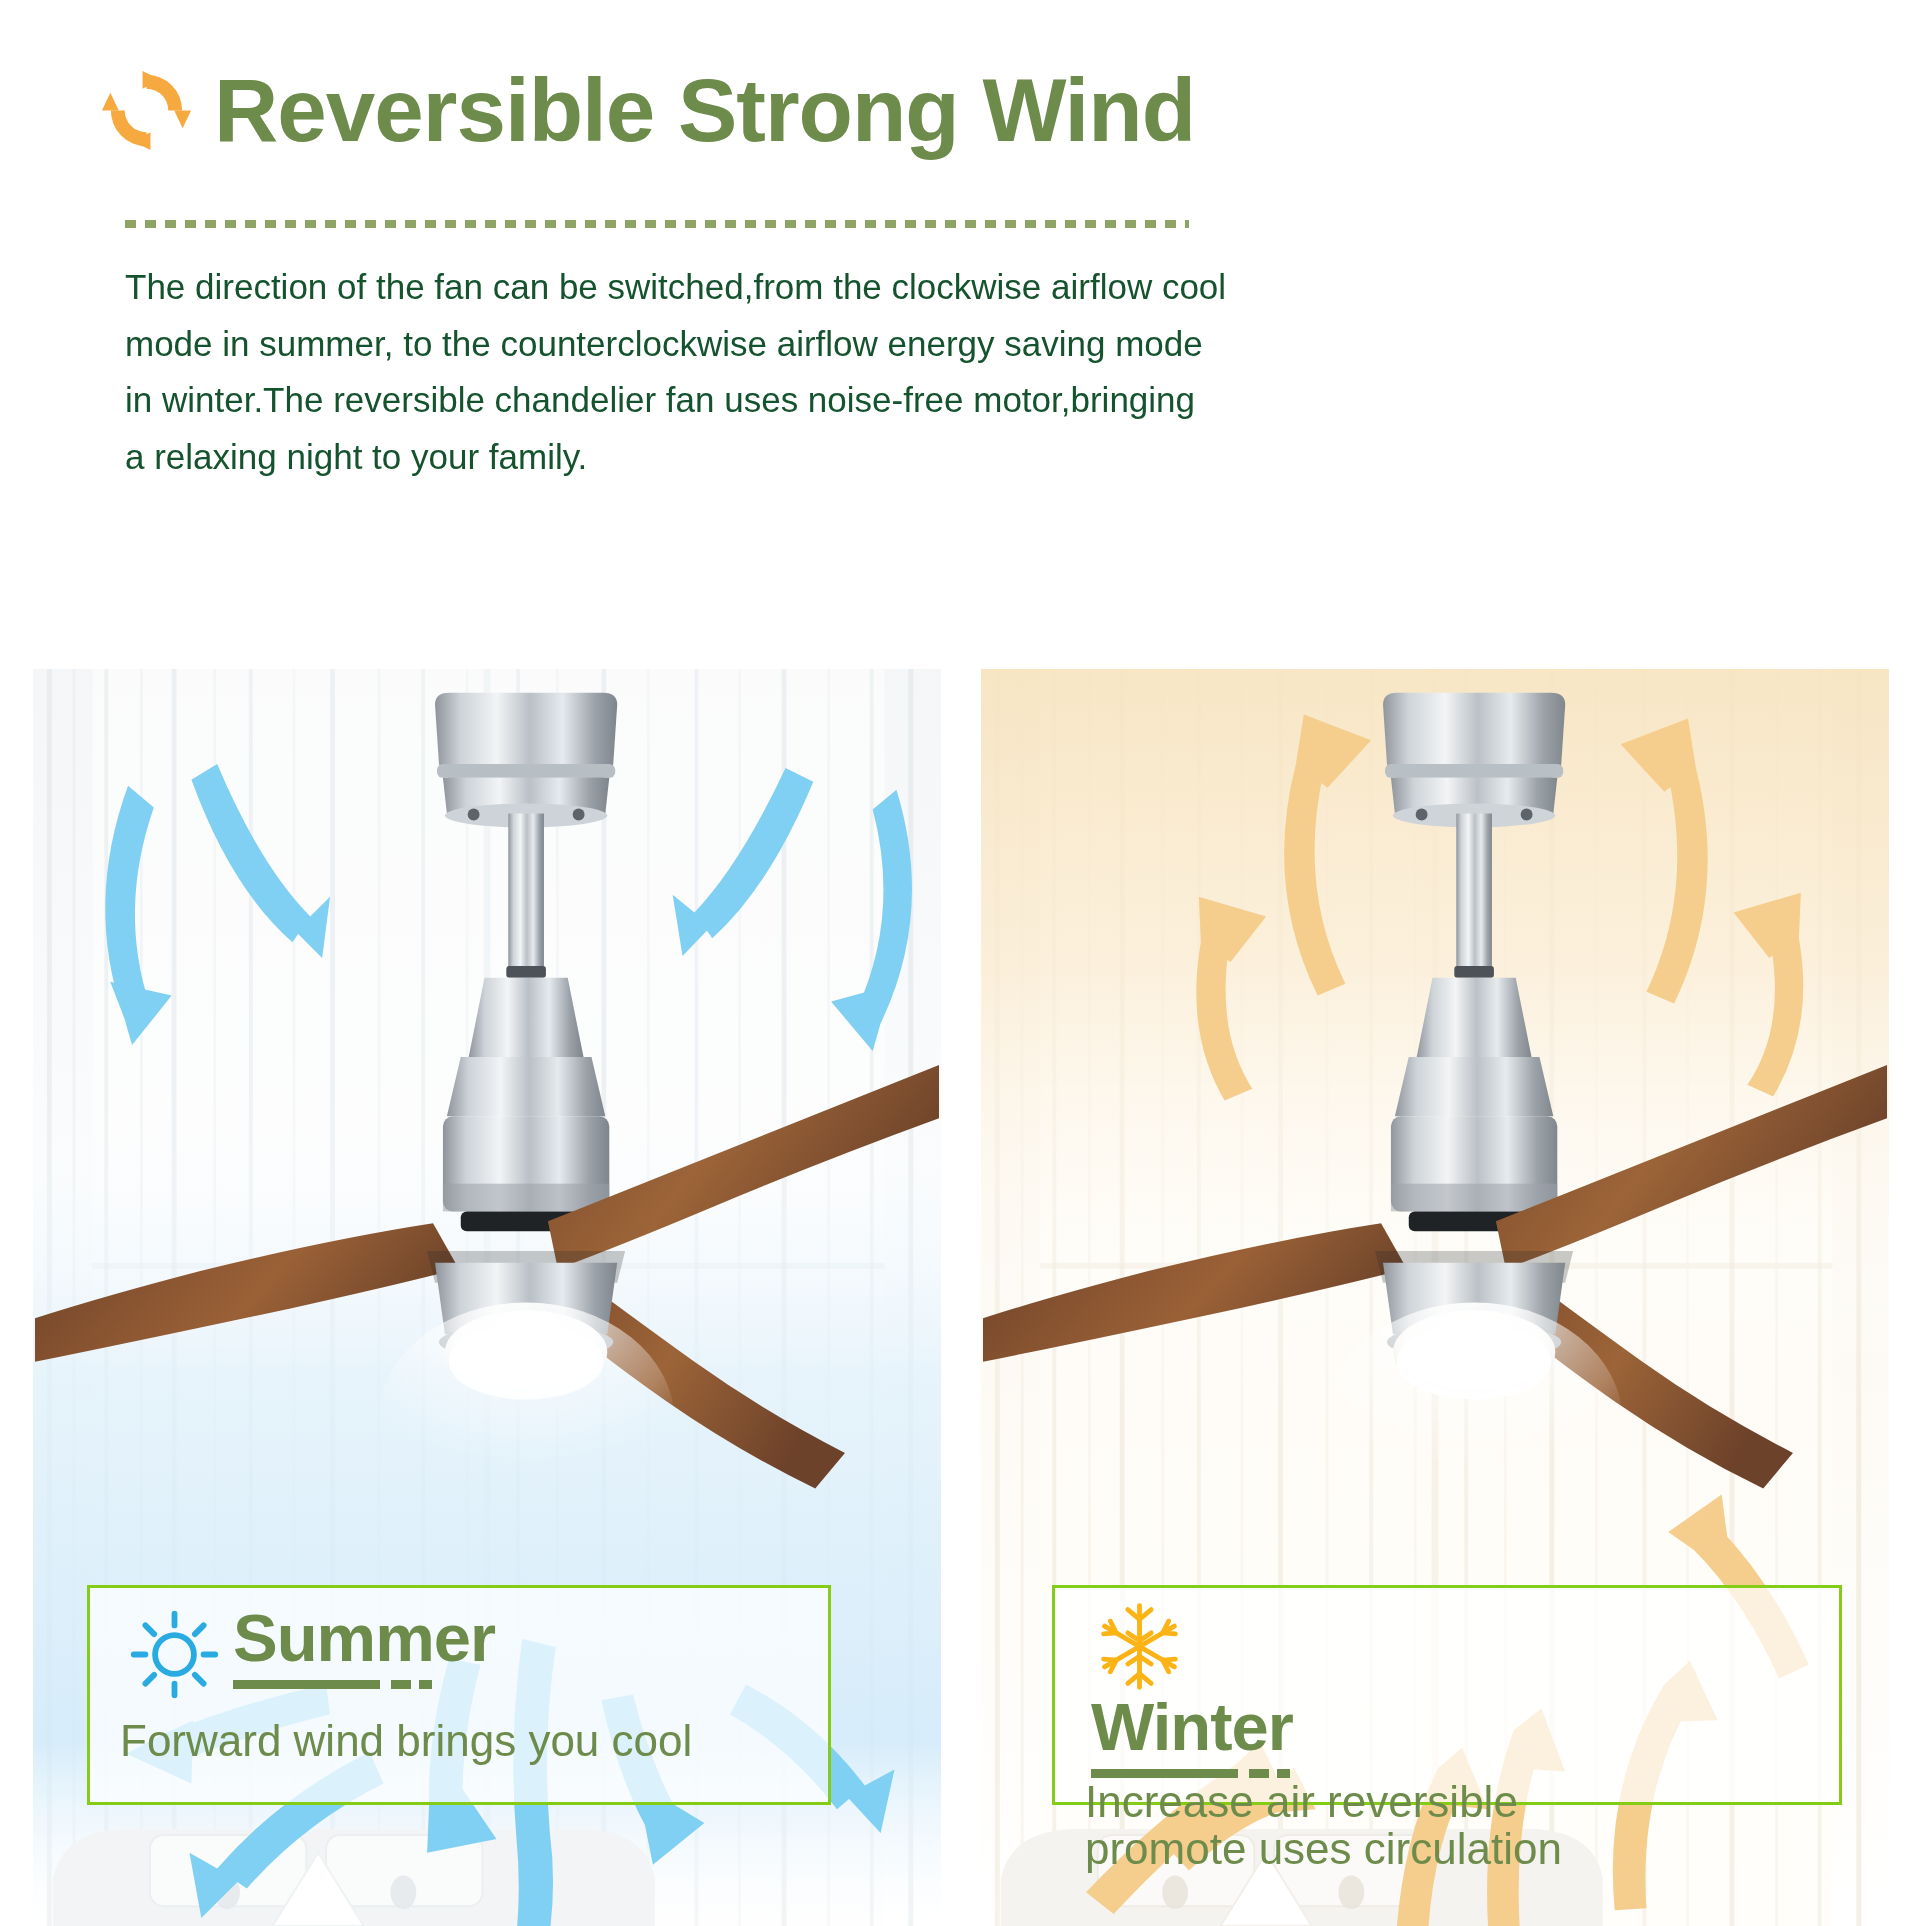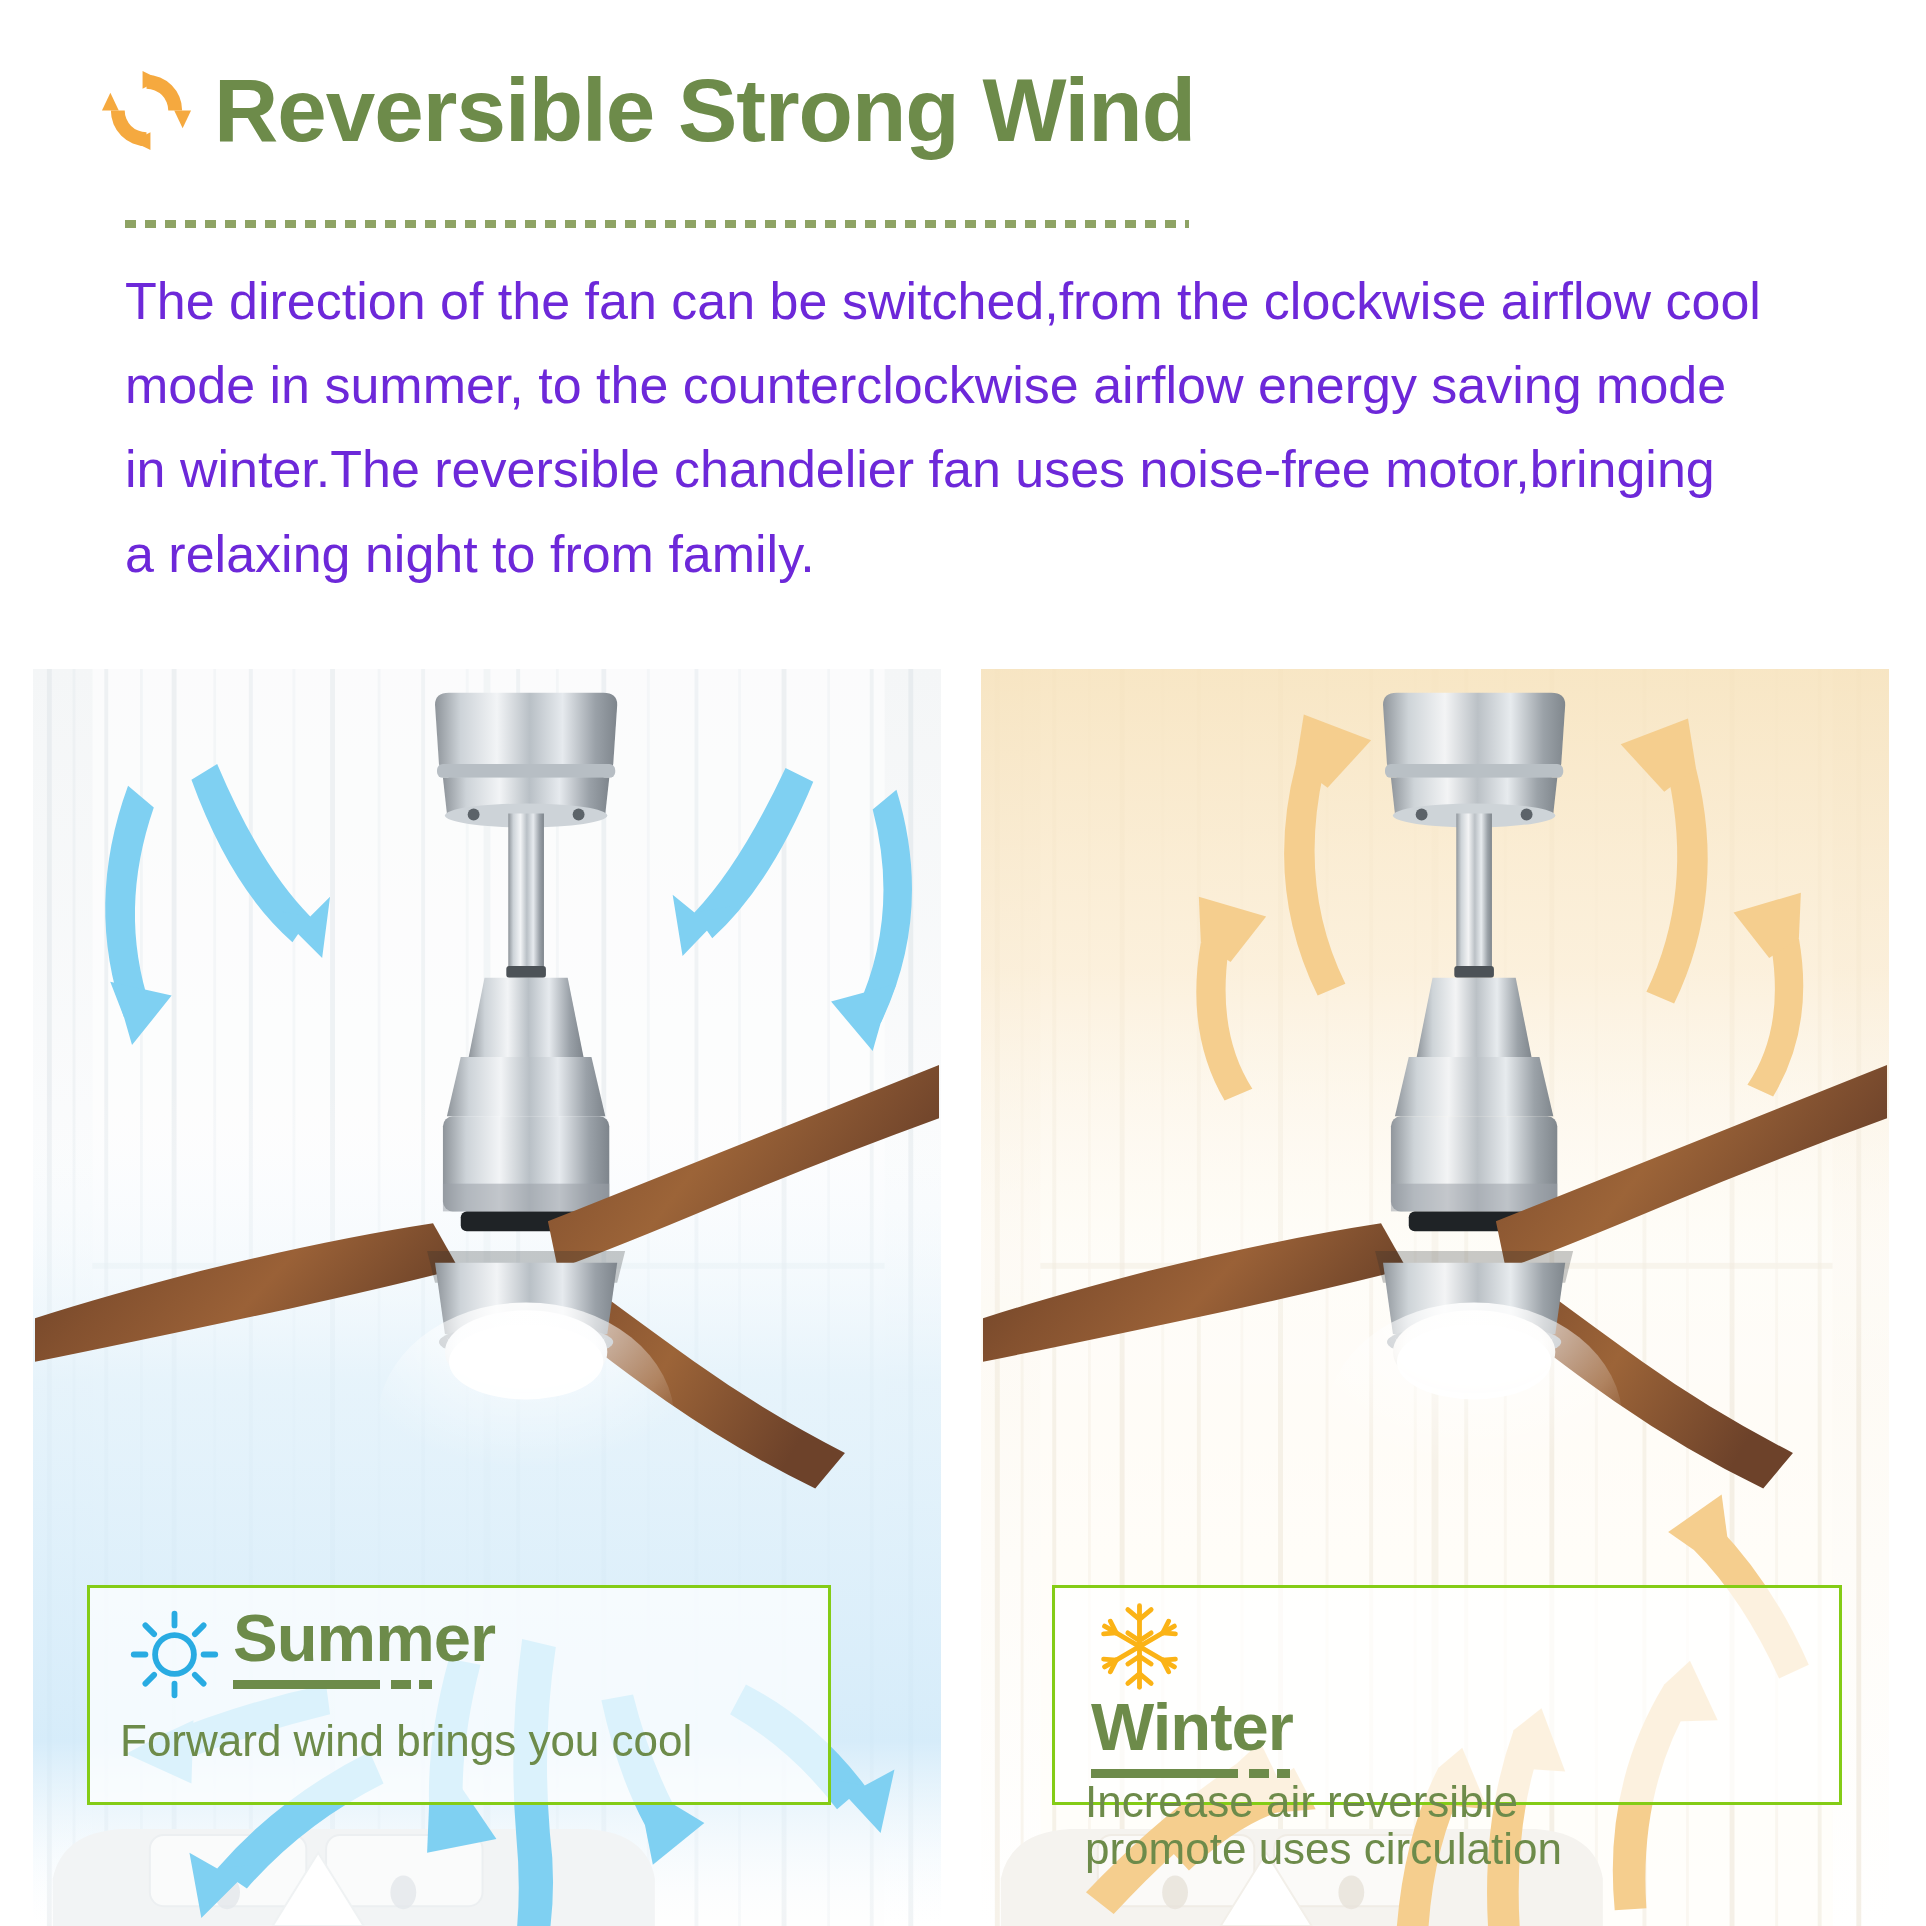--- a/index.html
+++ b/index.html
@@ -19,21 +19,21 @@
     font-size:89px;font-weight:bold;color:#6d8b4a;
     letter-spacing:-1px;white-space:nowrap;line-height:1;
   }
   .divider{
     position:absolute;left:125px;top:220px;width:1064px;height:8px;
     background-image:repeating-linear-gradient(to right,#8ea364 0px,#8ea364 11px,rgba(255,255,255,0) 11px,rgba(255,255,255,0) 20px);
   }
   .body-copy{
     position:absolute;left:125px;top:259px;width:1683px;
     font-family:"Liberation Sans Narrow","Liberation Sans", sans-serif;
-    font-size:52px;color:#6d28d9;line-height:1.62;
+    font-size:35px;color:#14532d;line-height:1.62;
     font-stretch:condensed;
   }
   .body-copy p{margin:0;white-space:nowrap;}
 
   
   .panels{position:absolute;left:0;top:669px;width:1927px;height:1257px;}
   .panel{position:absolute;top:0;width:908px;height:1257px;overflow:hidden;}
   .panel.left{left:33px;}
   .panel.right{left:981px;}
   .panel svg{display:block;width:908px;height:1257px;}
@@ -86,21 +86,21 @@
     </span>
     <span class="title-text">Reversible Strong Wind</span>
   </div>
 
   <div class="divider"></div>
 
   <div class="body-copy">
     <p>The direction of the fan can be switched,from the clockwise airflow cool</p>
     <p>mode in summer, to the counterclockwise airflow energy saving mode</p>
     <p>in winter.The reversible chandelier fan uses noise-free motor,bringing</p>
-    <p>a relaxing night to from family.</p>
+    <p>a relaxing night to your family.</p>
   </div>
 </div>
 
 <div class="panels">
 
   <div class="panel left">
     <svg viewBox="0 0 917 1270" preserveAspectRatio="none">
       <defs>
         <linearGradient id="sheerL" x1="0" y1="0" x2="0" y2="1">
           <stop offset="0%" stop-color="#f4f6f7"></stop>

